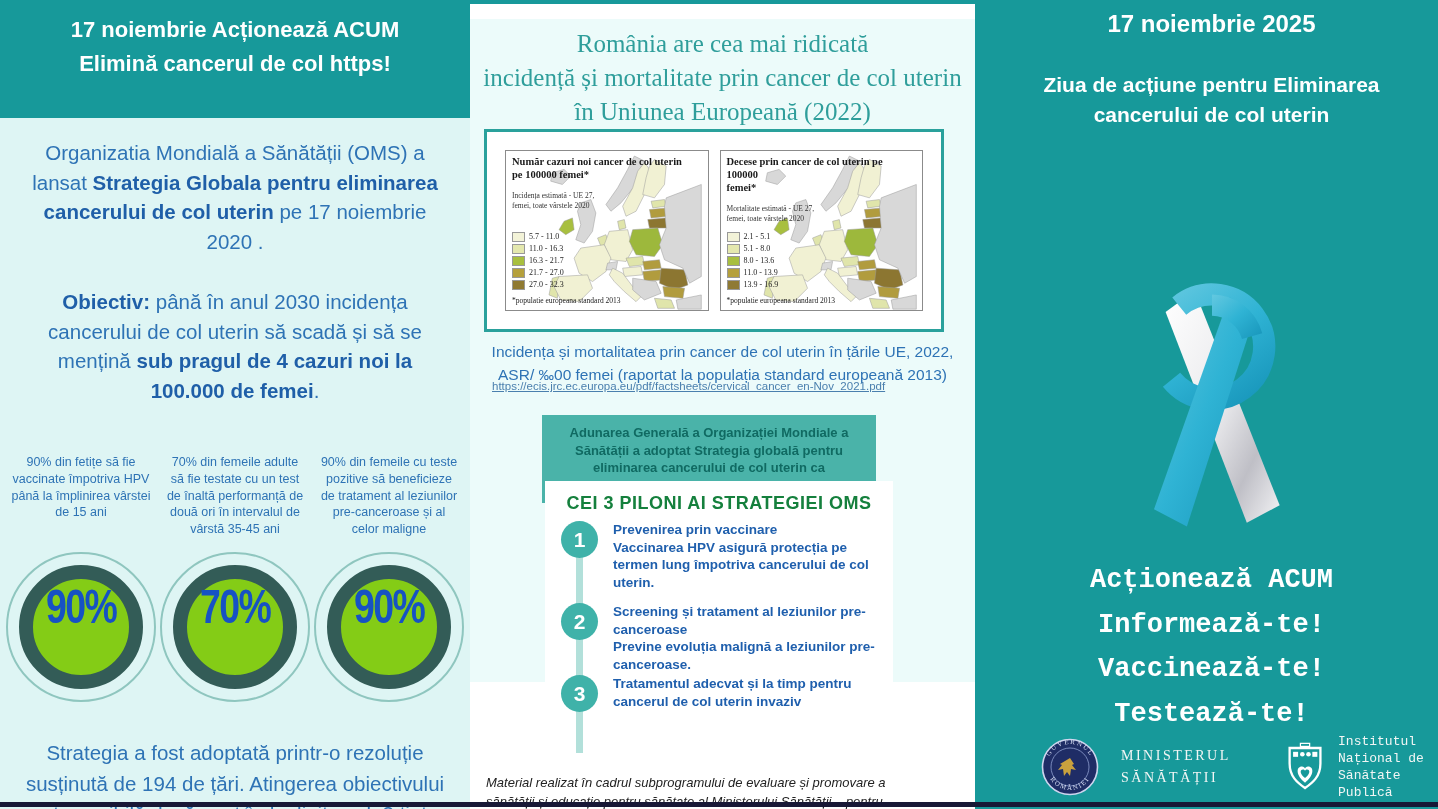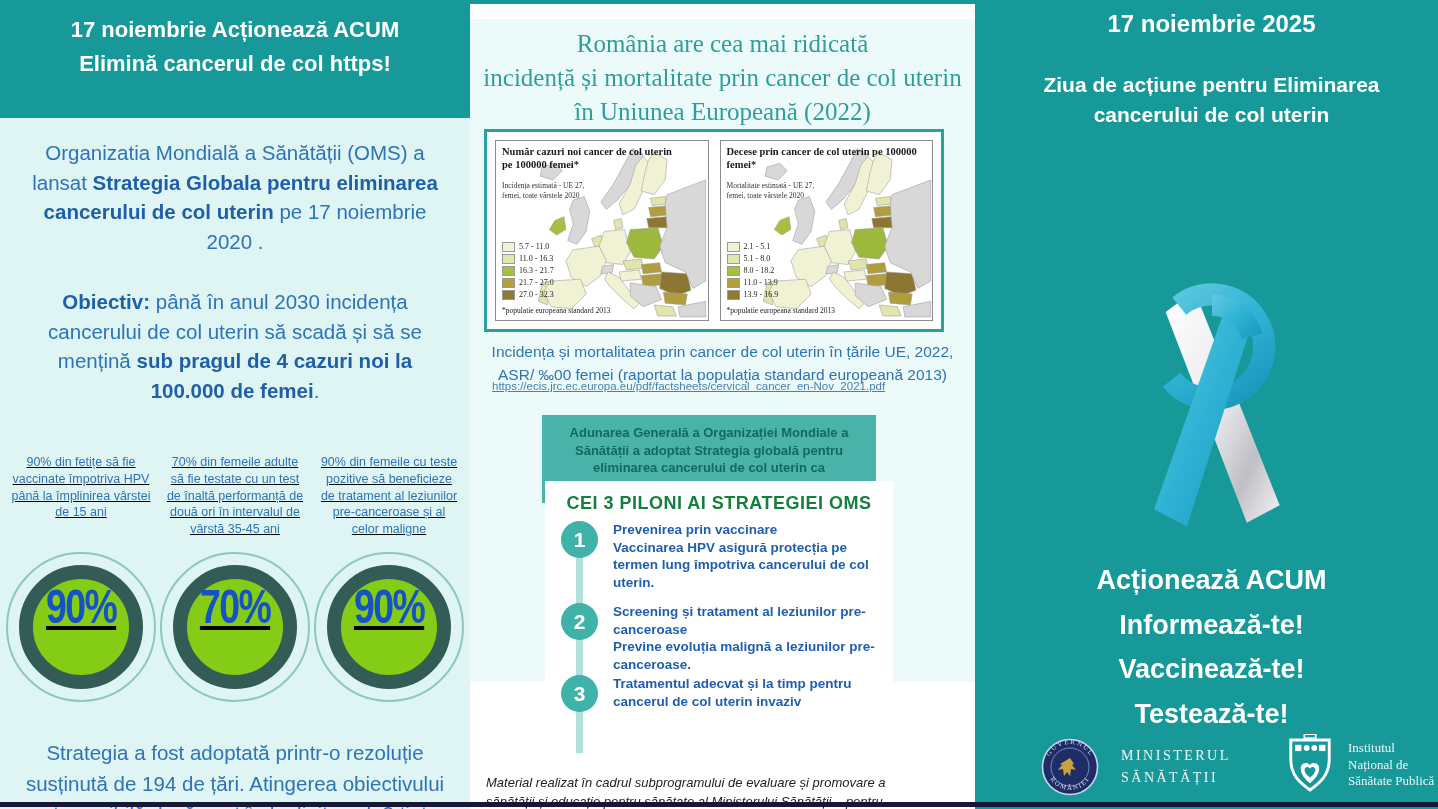--- a/index.html
+++ b/index.html
@@ -9,37 +9,37 @@
 
   
   .panel-left{position:absolute;left:0;top:0;width:470px;height:809px;background:#def5f4;}
   .left-header{height:118px;background:#17999a;color:#fff;font-weight:bold;
                font-size:22px;text-align:center;padding-top:13px;line-height:1.55;box-sizing:border-box;}
   .left-para{color:#2e73b5;font-size:20.5px;text-align:center;line-height:1.45;padding:0 24px;}
   .p1{margin-top:20px;}
   .p2{margin-top:30px;}
   .left-para b{color:#1f5fa8;}
   .targets-row{display:flex;justify-content:space-between;padding:0 4px;margin-top:48px;}
-  .target{width:154px;text-align:center;text-decoration:underline;}
+  .target{width:154px;text-align:center;}
   .target-text{font-size:12.5px;color:#2e73b5;line-height:1.35;min-height:94px;padding:0 6px;}
   .ring-outer{width:146px;height:146px;margin:4px auto 0;border-radius:50%;
               border:2px solid #8fc6bf;display:flex;align-items:center;justify-content:center;}
   .ring{width:124px;height:124px;border-radius:50%;border:14px solid #335c57;box-sizing:border-box;
         display:flex;align-items:flex-start;justify-content:center;background:#84cc16;}
   .pct{font-size:48px;font-weight:bold;color:#1652c4;transform:scaleX(.78);letter-spacing:-2px;}
   .left-footer{margin-top:36px;color:#2e73b5;font-size:20.5px;text-align:center;line-height:1.5;padding:0 10px;}
 
   
   .panel-mid{position:absolute;left:470px;top:0;width:505px;height:663px;background:#ecfbfa;margin-top:19px;}
   .mid-topline{position:absolute;left:470px;top:0;width:505px;height:4px;background:#17999a;}
   .strip-right{position:absolute;left:975px;top:0;width:10px;height:809px;background:#17999a;}
   .mid-title{font-family:"Liberation Serif",serif;color:#2f9e9b;font-size:25px;
              text-align:center;line-height:1.35;padding:8px 8px 0;}
   .maps-fig{position:absolute;left:14px;top:110px;width:460px;height:203px;background:#fff;
-            border:3px solid #2aa19c;box-sizing:border-box;display:flex;gap:11px;padding:8px;}
+            border:3px solid #2aa19c;box-sizing:border-box;display:flex;gap:11px;padding:18px;}
   .map-card{flex:1;border:1px solid #8b8b8b;position:relative;background:#fff;
             font-family:"Liberation Serif",serif;overflow:hidden;}
   .map-svg{position:absolute;right:0;top:0;width:100%;height:100%;}
   .map-title{position:relative;font-size:10.5px;font-weight:bold;color:#1a1a1a;
              padding:4px 6px 0;line-height:1.25;z-index:2;}
   .map-sub{position:relative;font-size:7.5px;color:#333;padding:10px 6px 0;width:95px;line-height:1.3;z-index:2;}
   .map-legend{position:absolute;left:6px;bottom:20px;z-index:2;}
   .leg-row{display:flex;align-items:flex-start;margin-top:2px;}
   .sw{width:11px;height:8px;border:0.5px solid #999;display:inline-block;}
   .leg-label{font-size:8px;color:#222;margin-left:4px;}
@@ -63,28 +63,28 @@
   .pillar-text{margin-left:15px;color:#1f5fad;font-weight:bold;font-size:13.5px;line-height:1.3;}
   .mid-footnote{position:absolute;left:16px;top:755px;width:448px;font-style:italic;
                 font-size:13px;color:#222;line-height:1.45;}
 
   
   .panel-right{position:absolute;left:985px;top:0;width:453px;height:809px;background:#17999a;color:#fff;}
   .r-date{margin-top:10px;text-align:center;font-weight:bold;font-size:24px;}
   .r-sub{margin-top:32px;text-align:center;font-weight:bold;font-size:21px;line-height:1.45;padding:0 44px;}
   .ribbon-wrap{position:absolute;left:128px;top:252px;width:198px;height:290px;}
   .r-slogan{position:absolute;left:0;top:558px;width:100%;text-align:center;
-            font-weight:bold;font-size:27px;line-height:1.65;}
+            font-weight:bold;font-size:27px;line-height:1.65;font-family:Liberation Mono, monospace;}
   .logos{position:absolute;left:0;top:732px;width:453px;height:70px;}
   .logo-group{position:absolute;display:flex;align-items:center;}
   .lg-gov{left:56px;top:6px;}
   .lg-insp{left:300px;top:2px;}
   .ministry-text{margin-left:22px;font-family:"Liberation Serif",serif;font-size:14px;
                  letter-spacing:2.5px;line-height:1.6;color:#f2f6f5;}
-  .insp-text{margin-left:13px;font-family:Liberation Serif, serif;font-size:13px;
+  .insp-text{margin-left:13px;font-family:Liberation Mono, monospace;font-size:13px;
              line-height:1.3;color:#f2f6f5;}
   .bottom-bar{position:absolute;left:0;top:802px;width:1438px;height:5px;background:#181836;z-index:9;}
 </style>
 </head>
 <body>
 
 <svg width="0" height="0" style="position:absolute">
   <defs>
     <g id="europe" stroke="#9a9a9a" stroke-width="0.6">
       <polygon points="50,26 64,22 72,30 62,40 48,36" fill="#d8d8d8"></polygon>
@@ -210,21 +210,21 @@
           <div class="leg-row">
               <span class="sw" style="background: rgb(243, 243, 216);"></span>
               <span class="leg-label">2.1 - 5.1</span>
             </div>
           <div class="leg-row">
               <span class="sw" style="background: rgb(228, 232, 174);"></span>
               <span class="leg-label">5.1 - 8.0</span>
             </div>
           <div class="leg-row">
               <span class="sw" style="background: rgb(168, 191, 63);"></span>
-              <span class="leg-label">8.0 - 18.2</span>
+              <span class="leg-label">8.0 - 13.6</span>
             </div>
           <div class="leg-row">
               <span class="sw" style="background: rgb(181, 160, 60);"></span>
               <span class="leg-label">11.0 - 13.9</span>
             </div>
           <div class="leg-row">
               <span class="sw" style="background: rgb(143, 122, 51);"></span>
               <span class="leg-label">13.9 - 16.9</span>
             </div>
         </div>

